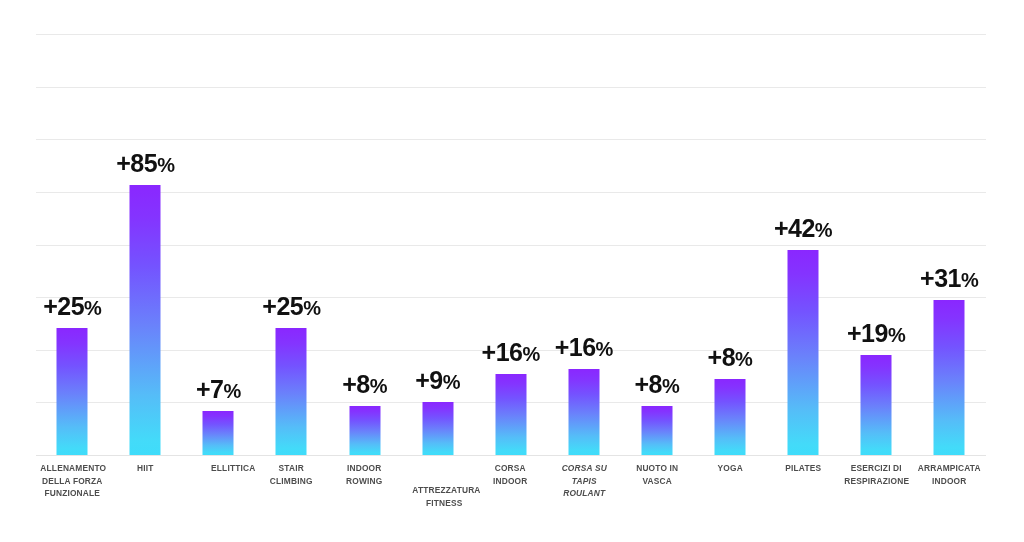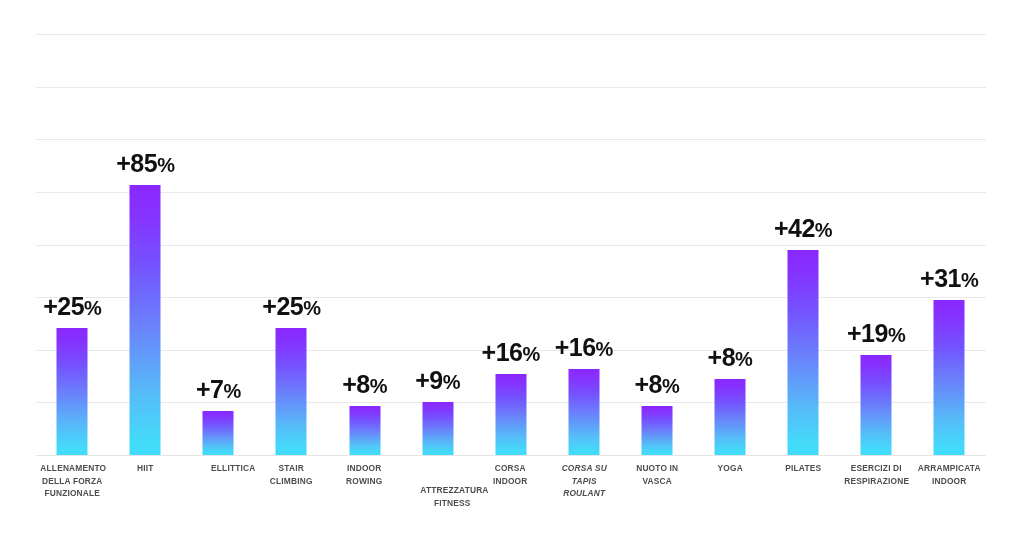--- a/index.html
+++ b/index.html
@@ -201,21 +201,21 @@
         <span class="cat-label">ELLITTICA</span>
       </div>
       <div class="cat-slot" style="left: 219.231px;">
         <span class="cat-label">STAIR
 CLIMBING</span>
       </div>
       <div class="cat-slot" style="left: 292.308px;">
         <span class="cat-label">INDOOR
 ROWING</span>
       </div>
-      <div class="cat-slot" style="left: 380px; margin-top: 22px;">
+      <div class="cat-slot" style="left: 372px; margin-top: 22px;">
         <span class="cat-label">ATTREZZATURA
 FITNESS</span>
       </div>
       <div class="cat-slot" style="left: 438.462px;">
         <span class="cat-label">CORSA
 INDOOR</span>
       </div>
       <div class="cat-slot" style="left: 511.538px; font-style: italic;">
         <span class="cat-label">CORSA SU
 TAPIS ROULANT</span>

